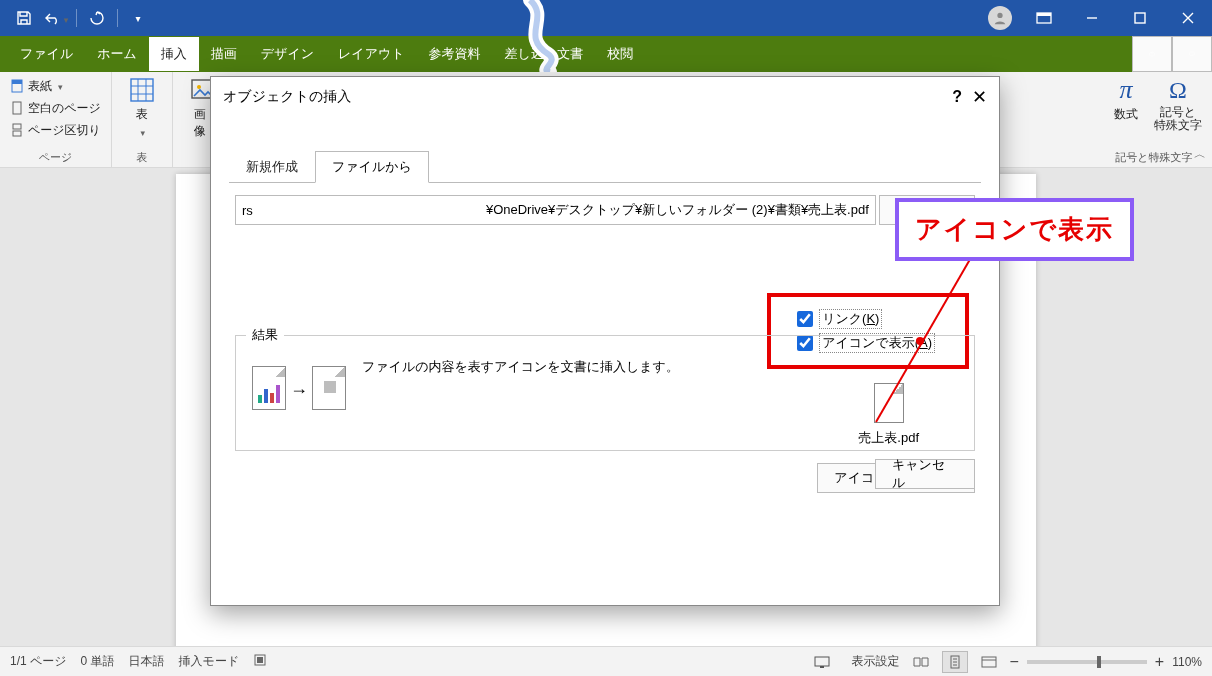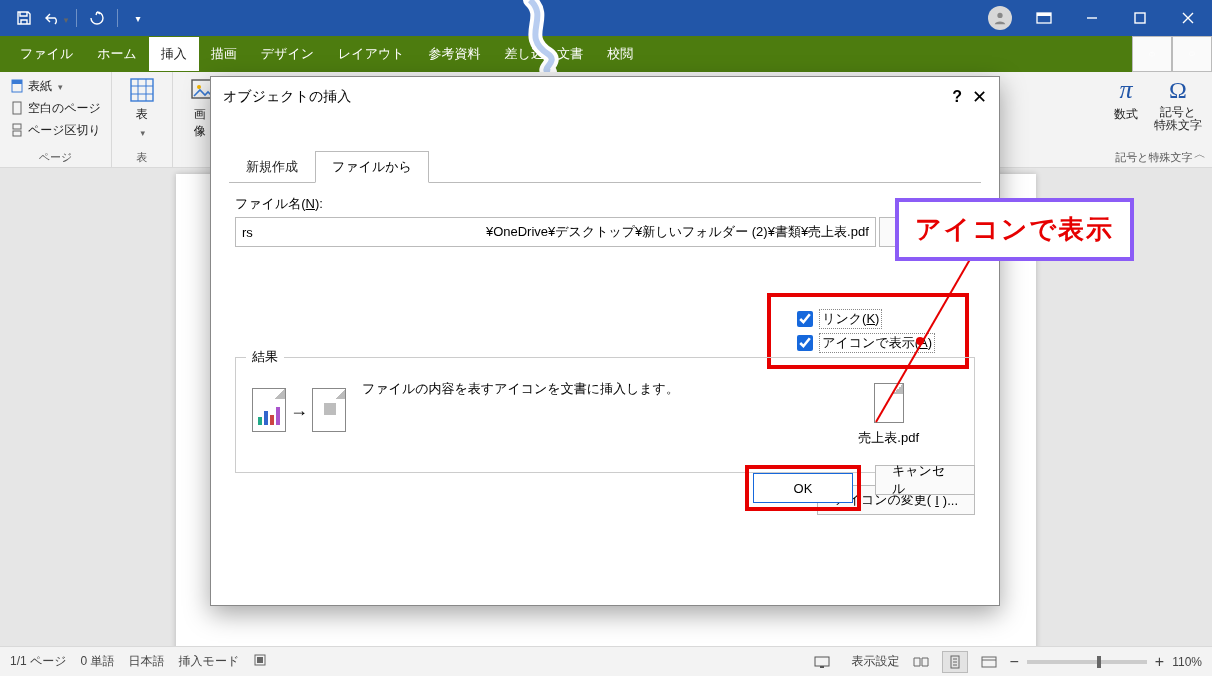--- a/index.html
+++ b/index.html
@@ -264,23 +264,20 @@
       <span class="help">?</span>
       <span class="close">✕</span>
     </span>
   </div>
   <div class="dlg-tabs">
     <div class="dt">新規作成</div>
     <div class="dt active">ファイルから</div>
   </div>
   <div style="border-top:1px solid #bbb;margin:0 18px;margin-top:-1px;"></div>
   <div class="dlg-body">
-    <div class="fld-label">
-      <span>ファイル名(</span><span class="underline">N</span><span>):</span>
-    </div>
     <div class="filepath-row">
       <div class="filepath">
         <span>rs</span>
         <span style="flex:1;text-align:right;">¥OneDrive¥デスクトップ¥新しいフォルダー (2)¥書類¥売上表.pdf</span>
       </div>
       <div class="btn">
         <span>参照(</span>
           <span class="underline">B</span>
           <span>)...</span>
       </div>
@@ -331,23 +328,20 @@
 
     <div class="change-icon-row">
       <div class="btn">
         <span>アイコンの変更(</span>
           <span class="underline">I</span>
           <span>)...</span>
       </div>
     </div>
 
     <div class="dlg-footer">
-      <div class="ok-wrap">
-        <div class="btn ok">OK</div>
-      </div>
       <div class="btn cancel">キャンセル</div>
     </div>
   </div>
 </div>
 
 <svg style="position:absolute;left:870px;top:230px;pointer-events:none;" width="140" height="200">
   <line x1="110" y1="12" x2="6" y2="192" stroke="#e60000" stroke-width="2"></line>
 </svg>
 <div class="callout-box">アイコンで表示</div>
 

